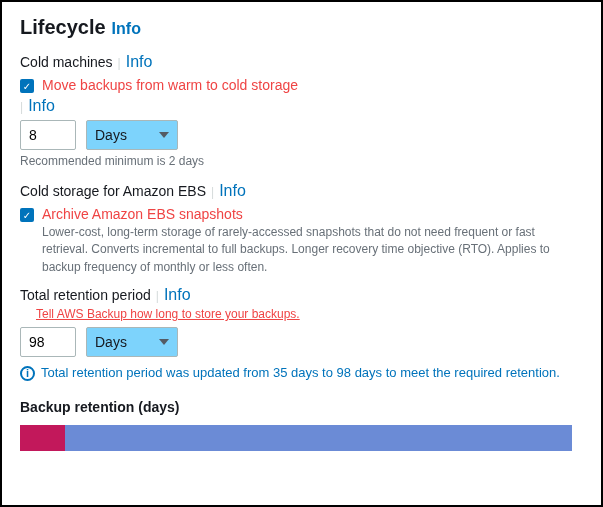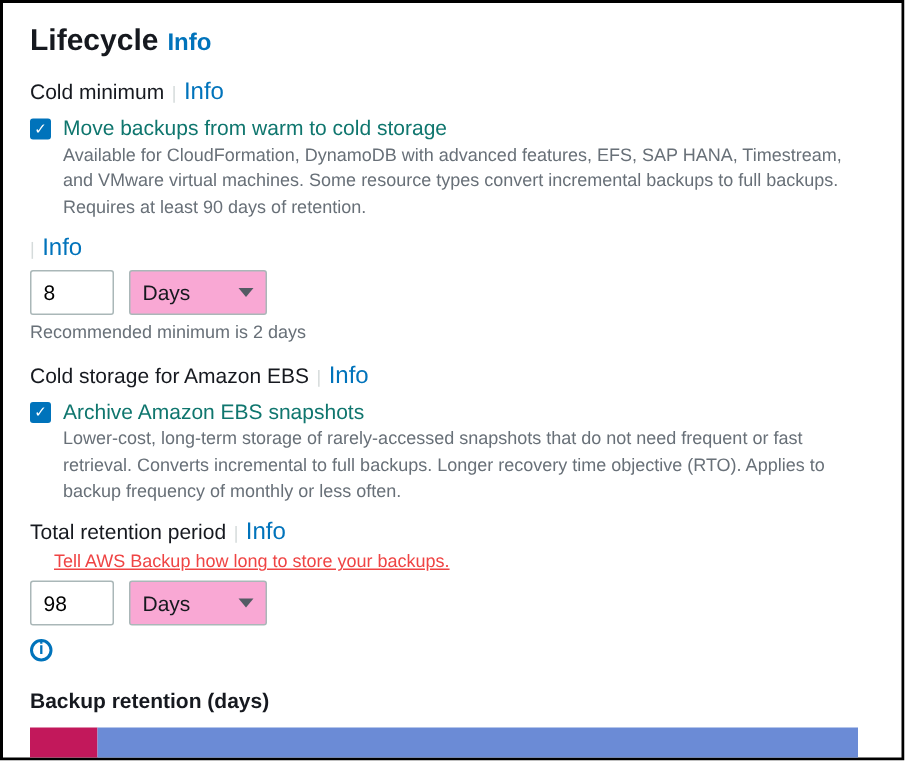--- a/index.html
+++ b/index.html
@@ -59,21 +59,21 @@
     align-items: center;
     justify-content: center;
     font-size: 10px;
     flex-shrink: 0;
     margin-top: 2px;
     cursor: pointer;
     border-radius: 2px;
   }
   .checkbox-label {
     font-size: 14px;
-    color: #0f766e;
+    color: #ef4444;
     text-align: right;
   }
   .subtext {
     font-size: 12px;
     color: #687078;
     line-height: 1.45;
     margin: 2px 0 10px 22px;
   }
   .field-label {
     font-size: 14px;
@@ -99,21 +99,21 @@
     width: 92px;
     height: 30px;
     border: 1px solid #aab7b8;
     border-radius: 2px;
     display: flex;
     align-items: center;
     justify-content: space-between;
     padding: 0 8px;
     font-size: 14px;
     cursor: pointer;
-    background: #f9a8d4;
+    background: #7dd3fc;
   }
   .caret-down {
     width: 0; height: 0;
     border-left: 5px solid transparent;
     border-right: 5px solid transparent;
     border-top: 6px solid #545b64;
   }
   .hint {
     font-size: 12px;
     color: #687078;
@@ -169,29 +169,28 @@
 <body>
 
 <div class="outer">
 
   <h1 class="page-title">
     <span>Lifecycle</span>
     <span class="info-link">Info</span>
   </h1>
 
   <div class="section-title">
-    <span>Cold minimum</span>
+    <span>Cold machines</span>
     <span class="divider">|</span>
     <span class="info-link">Info</span>
   </div>
   <div class="checkbox-row">
     <span class="checkbox">✓</span>
     <span class="checkbox-label">Move backups from warm to cold storage</span>
   </div>
-  <div class="subtext">Available for CloudFormation, DynamoDB with advanced features, EFS, SAP HANA, Timestream, and VMware virtual machines. Some resource types convert incremental backups to full backups. Requires at least 90 days of retention.</div>
 
   <div class="field-label">
     <span class="divider">|</span>
     <span class="info-link">Info</span>
   </div>
   <div class="controls-row">
     <input class="num" type="text" value="8" style="">
     <div class="select">
       <span>Days</span>
       <span class="caret-down"></span>
@@ -219,20 +218,21 @@
   <div class="controls-row">
     <input class="num" type="text" value="98" style="">
     <div class="select">
       <span>Days</span>
       <span class="caret-down"></span>
     </div>
   </div>
 
   <div class="alert-row">
     <span class="info-icon">i</span>
+    <span>Total retention period was updated from 35 days to 98 days to meet the required retention.</span>
   </div>
 
   <div class="chart-title">Backup retention (days)</div>
   <div class="chart-bar-area" id="chart-bar">
       <div class="chart-segment" style="left: 0%; width: 8%; background: rgb(194, 24, 91);"></div>
       <div class="chart-segment" style="left: 8%; width: 90%; background: rgb(107, 139, 214);"></div>
     </div>
 
 </div>
 

